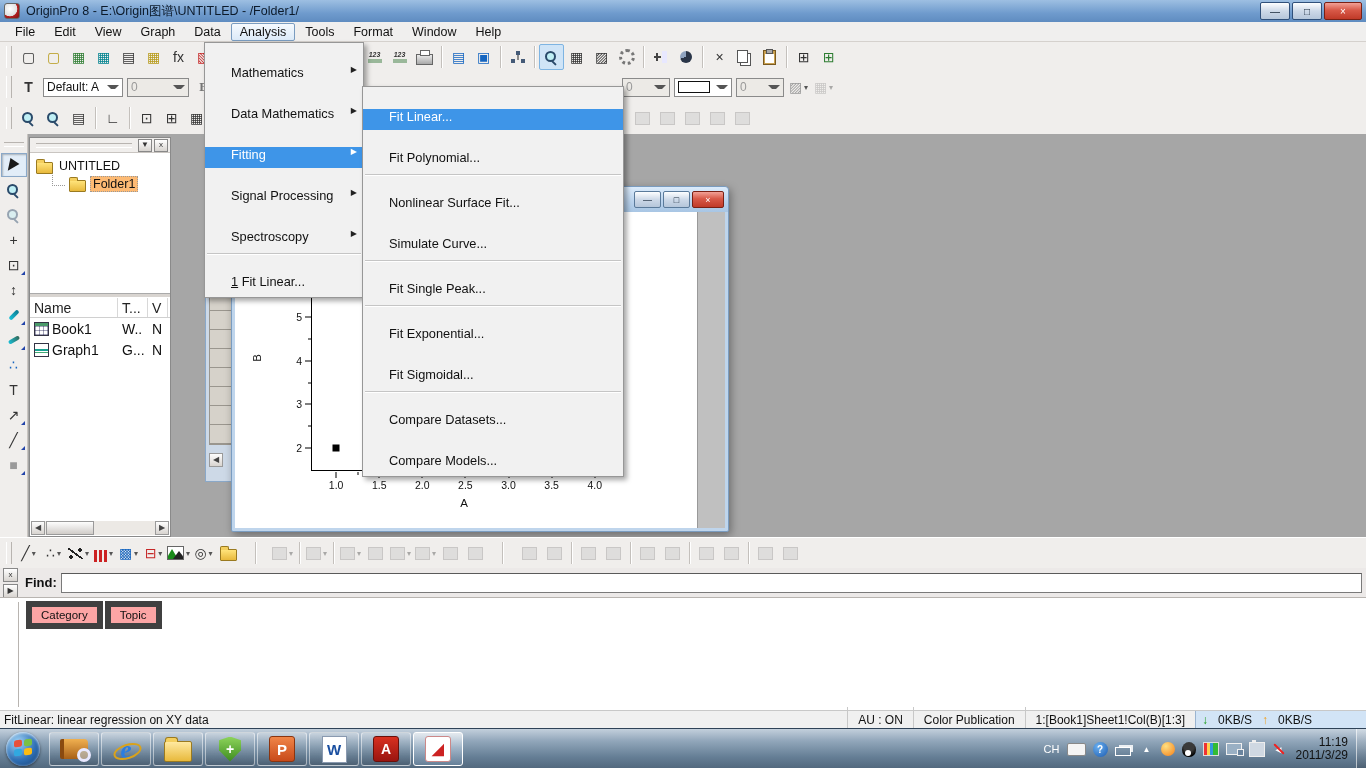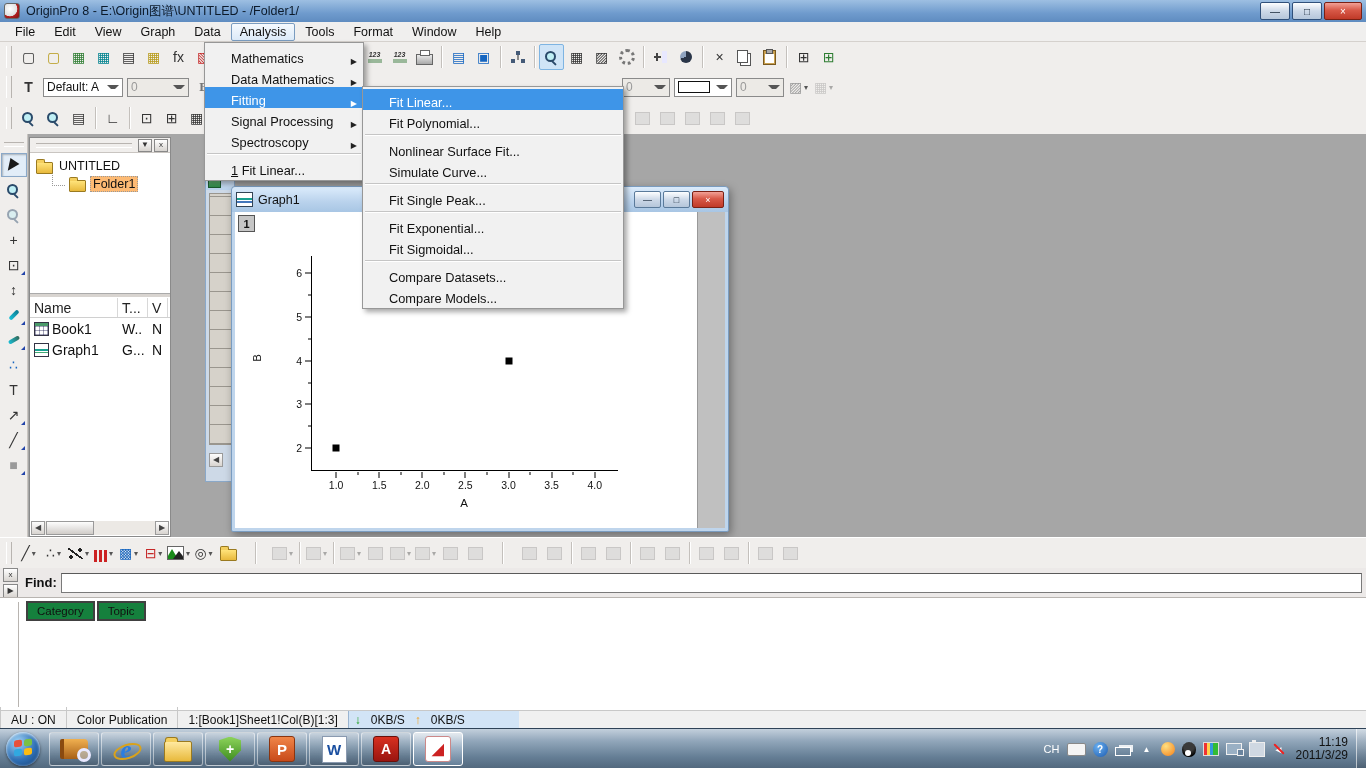--- a/index.html
+++ b/index.html
@@ -148,39 +148,39 @@
   .tlx{position:absolute;top:100%;margin-top:9px;transform:translateX(-50%);font-size:10.5px;}
   .tly{position:absolute;right:100%;margin-right:10px;transform:translateY(-50%);font-size:10.5px;}
   .pt{position:absolute;width:7px;height:7px;background:#000;transform:translate(-50%,-50%);}
   #xlabel{position:absolute;left:76px;width:306px;top:285px;text-align:center;font-size:11.5px;}
   #ylabel{position:absolute;left:18px;top:140px;font-size:11.5px;transform:rotate(-90deg);}
   
   .menu{position:absolute;background:#f1f1f1;border:1px solid #979797;box-shadow:3px 3px 5px rgba(0,0,0,.35);
     padding:2px 0;z-index:50;font-size:12.8px;}
   #menu-analysis{left:204px;top:42px;width:158px;}
   #menu-fitting{left:362px;top:86px;width:260px;}
-  .mi{height:21px;display:flex;align-items:flex-end;padding:0 12px 0 26px;position:relative;white-space:nowrap;}
+  .mi{height:21px;display:flex;align-items:flex-start;padding:0 12px 0 26px;position:relative;white-space:nowrap;margin-top:20px;}
   .mi .msc{margin-left:auto;padding-right:14px;color:#222;}
   .mi .marr{position:absolute;right:6px;font-size:8px;color:#222;}
   .mi.hl{background:#3e95e8;color:#fff;}
   .mi.hl .marr,.mi.hl .msc{color:#fff;}
   .msep{height:1px;background:#c5c5c5;margin:3px 2px;box-shadow:0 1px 0 #fff;}
   
   #tbg{position:absolute;left:0;top:537px;width:1366px;height:31px;background:#f0eeec;border-top:1px solid #fff;border-bottom:1px solid #d8d4d0;}
   
   #find-row{position:absolute;left:0;top:568px;width:1366px;height:29px;background:#ece9e8;display:flex;align-items:center;}
   #find-side{display:flex;flex-direction:column;gap:2px;margin:0 3px;}
   .fs-btn{width:13px;height:12px;border:1px solid #888;background:linear-gradient(#fff,#d8d4d0);font-size:8px;line-height:11px;text-align:center;color:#333;}
   #find-label{font-weight:bold;font-size:13px;margin:0 4px;}
   #find-input{flex:1;height:18px;margin-right:4px;border:1px solid #7a7a7a;border-top-color:#5a5a5a;background:#fff;font-size:12px;padding:0 4px;}
   
   #results{position:absolute;left:0;top:597px;width:1366px;height:113px;background:#fff;border-top:1px solid #b8b4b0;}
   #results::before{content:"";position:absolute;left:18px;top:4px;bottom:4px;width:3px;border-left:1px solid #b8b4b0;border-right:1px solid #fff;}
   #result-tabs{position:absolute;left:26px;top:3px;display:flex;gap:2px;}
-  .rtab{border:2px solid #404040;background:#15803d;padding:2px 9px;font-size:11.5px;}
+  .rtab{border:6px solid #404040;background:#fca5a5;padding:2px 9px;font-size:11.5px;}
   
   #statusbar{position:absolute;left:0;top:710px;width:1366px;height:18px;background:#f0f0f0;
     border-top:1px solid #c8c8c8;display:flex;align-items:center;font-size:12px;}
   #status-msg{flex:1;padding-left:4px;}
   .st-seg{border-left:1px solid #c8c8c8;height:100%;display:flex;align-items:center;padding:4px 10px;white-space:nowrap;}
   #net-widget{background:#d2e4f6;border-left:1px solid #9ab4d0;height:100%;display:flex;align-items:center;padding:0 6px;gap:5px;width:158px;}
   .arr-dn{color:#1a9c1a;font-weight:bold;} .arr-up{color:#f0a020;font-weight:bold;}
   #net-widget .spd{width:44px;text-align:center;}
   
   #taskbar{position:absolute;left:0;top:728px;width:1366px;height:40px;
@@ -767,20 +767,21 @@
   </div>
 
   <div id="results">
     <div id="result-tabs">
         <span class="rtab">Category</span>
         <span class="rtab">Topic</span>
       </div>
   </div>
 
   <div id="statusbar">
+    <span id="status-msg">FitLinear: linear regression on XY data</span>
     <span class="st-seg">AU : ON</span>
     <span class="st-seg">Color Publication</span>
     <span class="st-seg">1:[Book1]Sheet1!Col(B)[1:3]</span>
     <span id="net-widget">
       <span class="arr-dn">↓</span>
       <span class="spd">0KB/S</span>
       <span class="arr-up">↑</span>
       <span class="spd">0KB/S</span>
     </span>
   </div>

